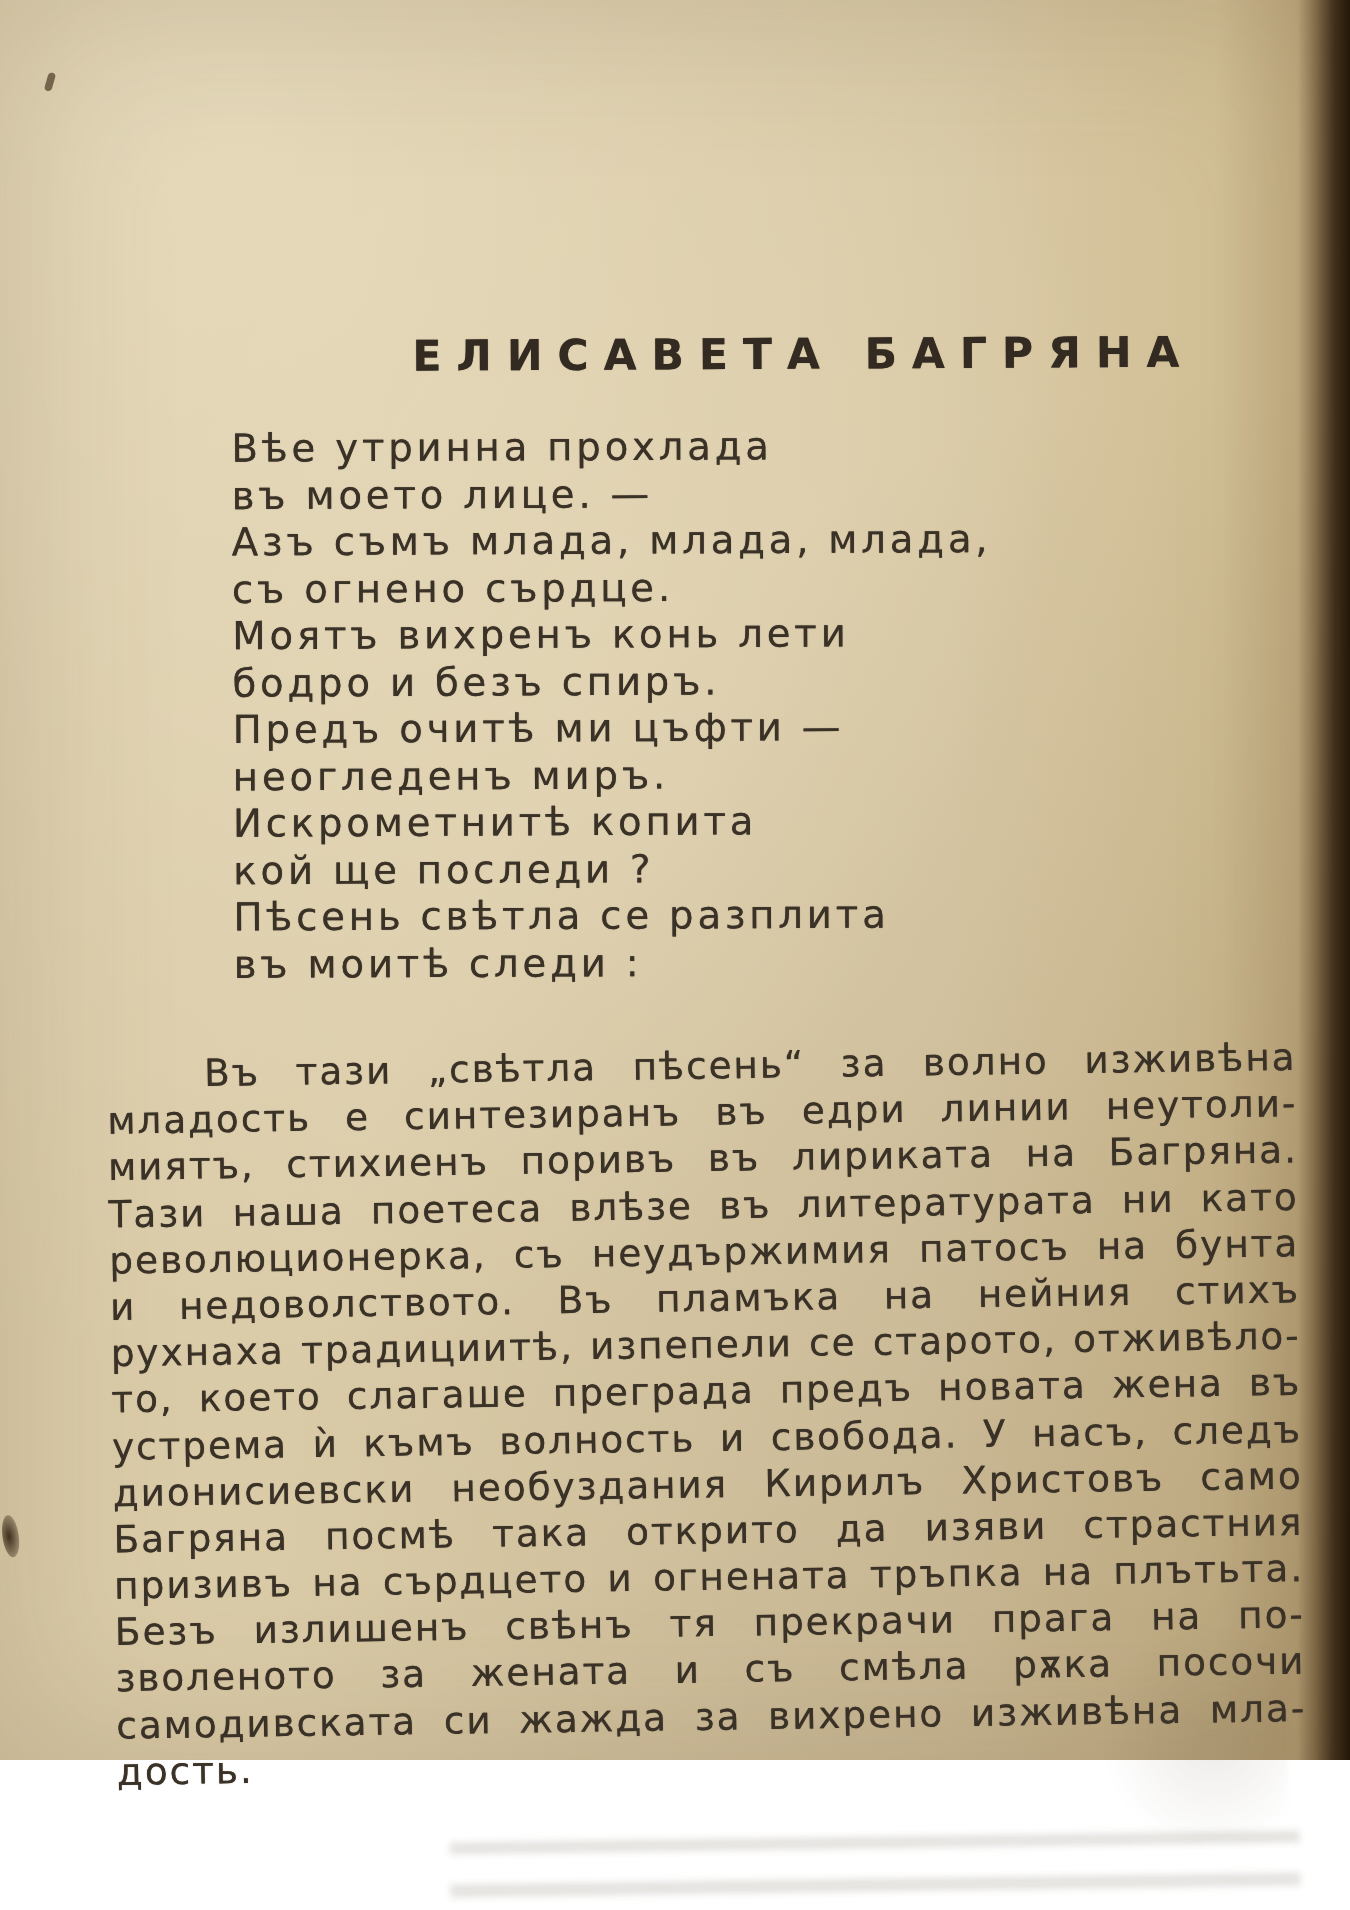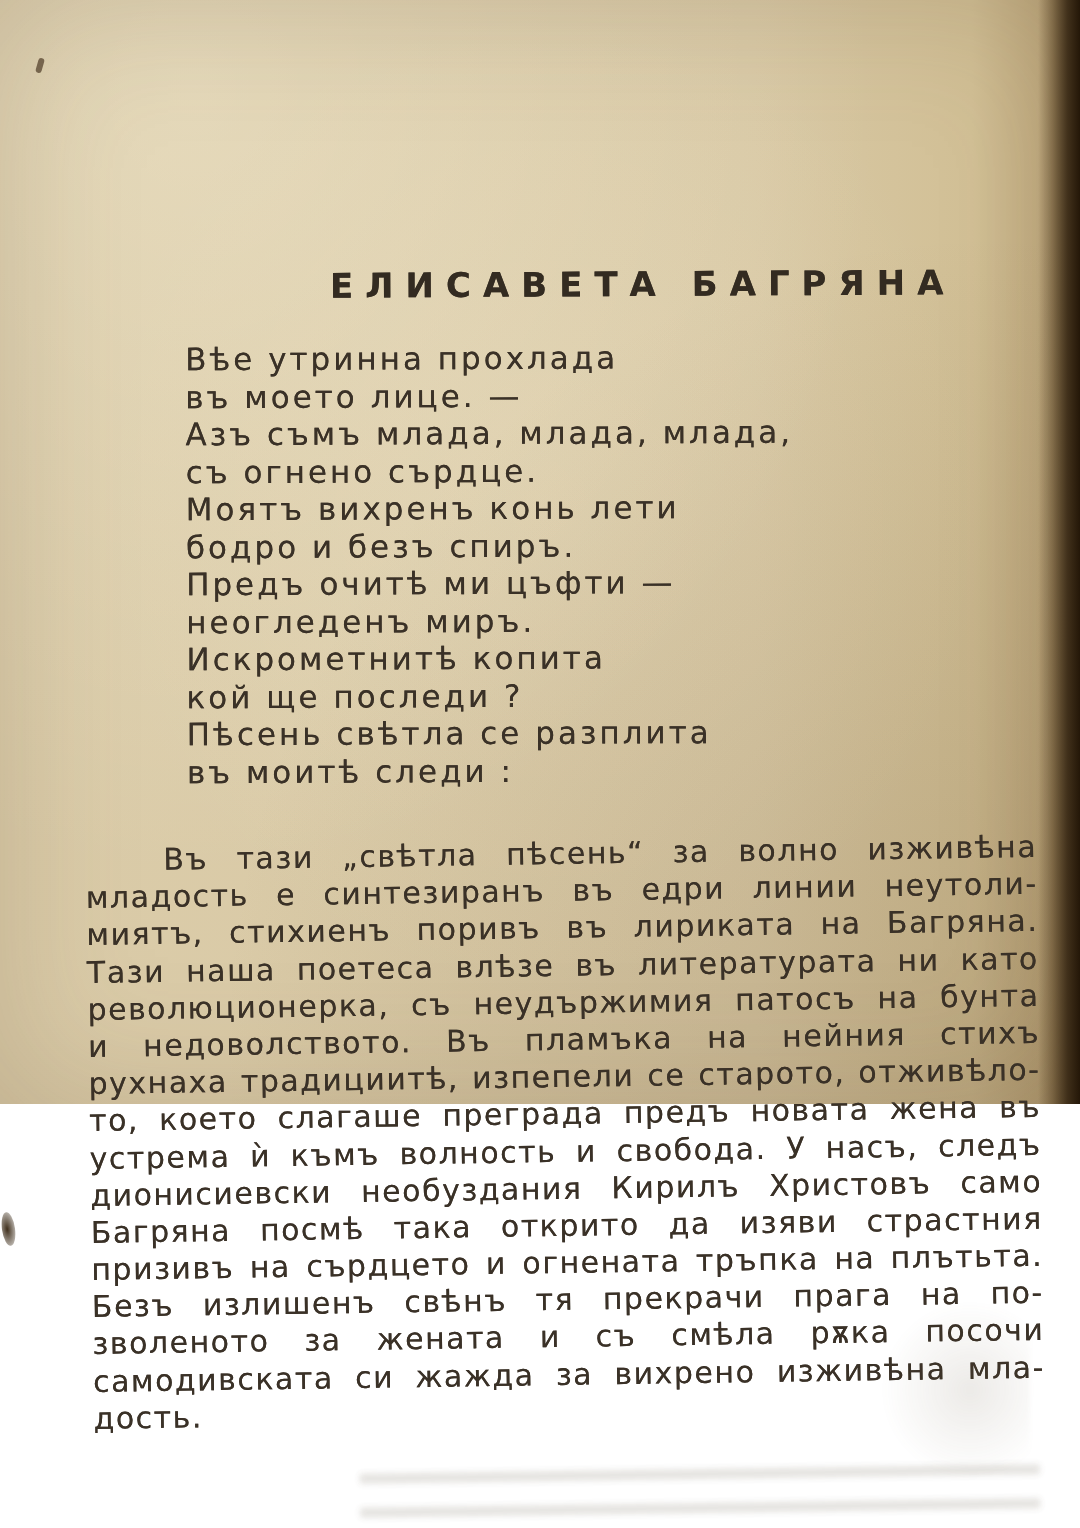--- a/index.html
+++ b/index.html
@@ -6,21 +6,21 @@
     margin: 0;
     padding: 0;
     width: 1080px;
     height: 1528px;
     overflow: hidden;
     font-family: "DejaVu Sans", "Liberation Sans", sans-serif;
   }
   .page {
     position: relative;
     width: 1080px;
-    height: 1104px;
+    height: 1408px;
     background:
       radial-gradient(ellipse at 18% 8%, rgba(255,250,230,0.30), transparent 55%),
       radial-gradient(ellipse at 50% 45%, rgba(255,246,224,0.12), transparent 60%),
       radial-gradient(ellipse at 92% 95%, rgba(110,85,50,0.22), transparent 55%),
       linear-gradient(to right, #dbcca9 0%, #d8c8a4 70%, #d2c096 90%, #bfa97e 97%, #a68b5e 100%);
     box-shadow: inset 0 0 140px rgba(95,75,45,0.22);
   }
   
   .gutter {
     position: absolute;

